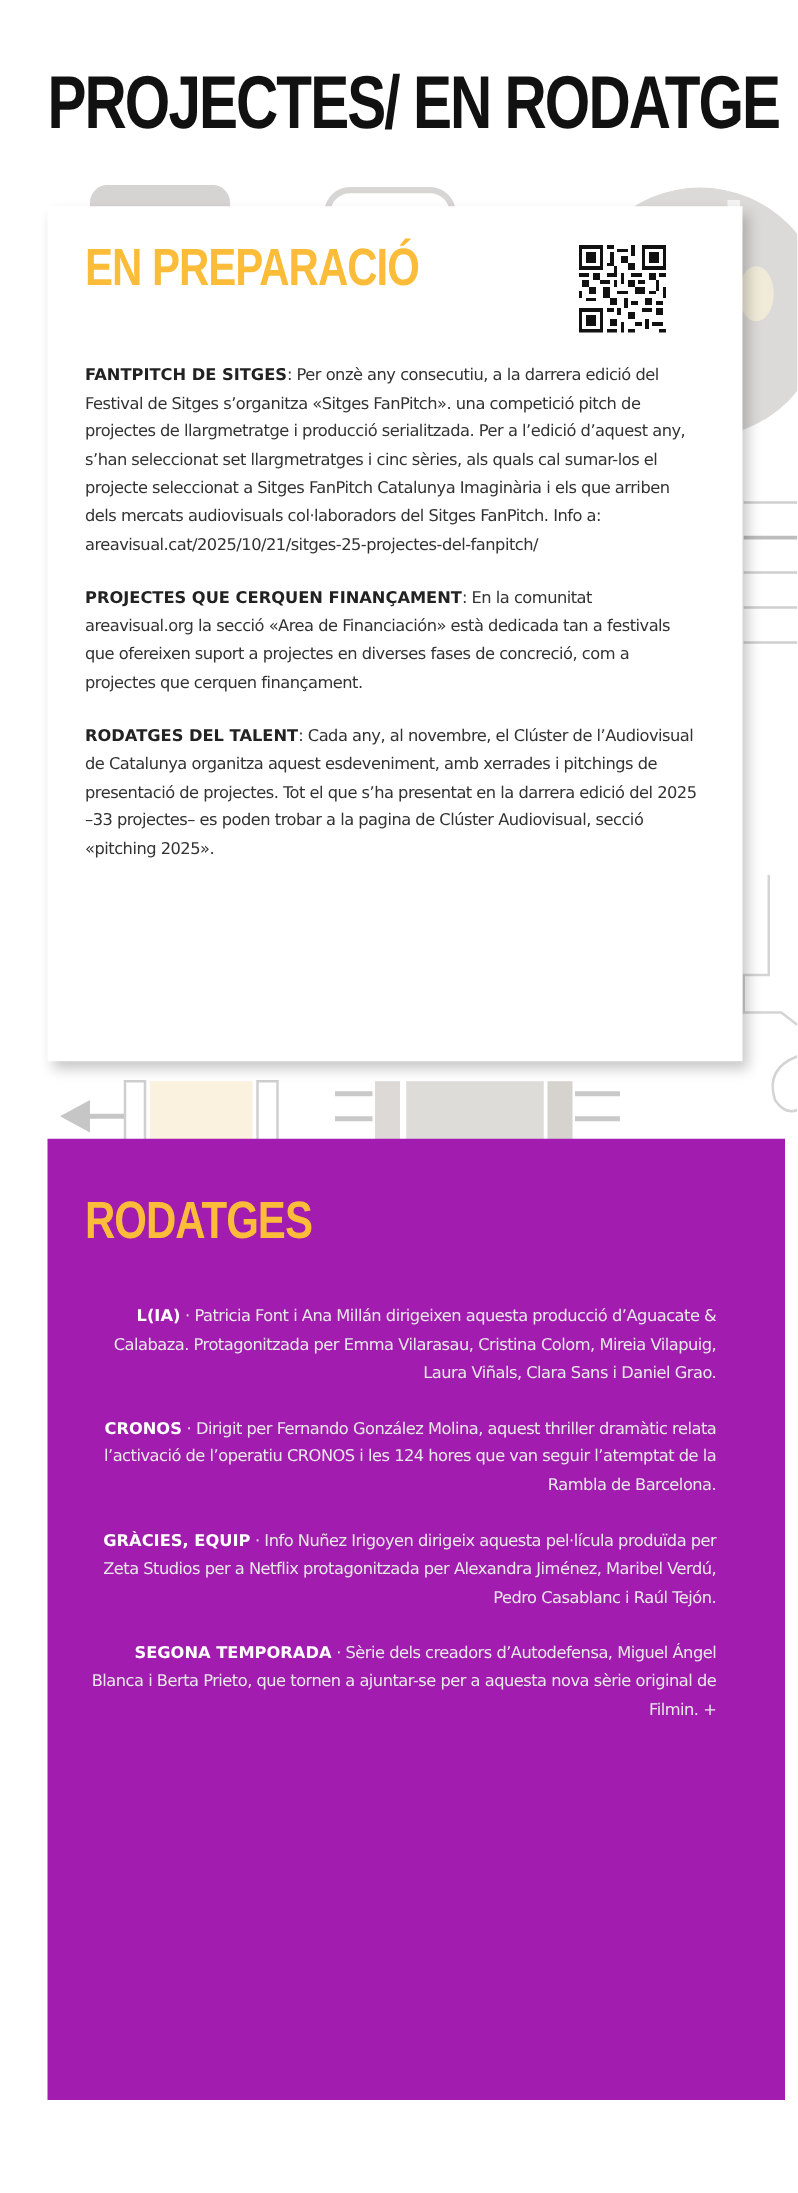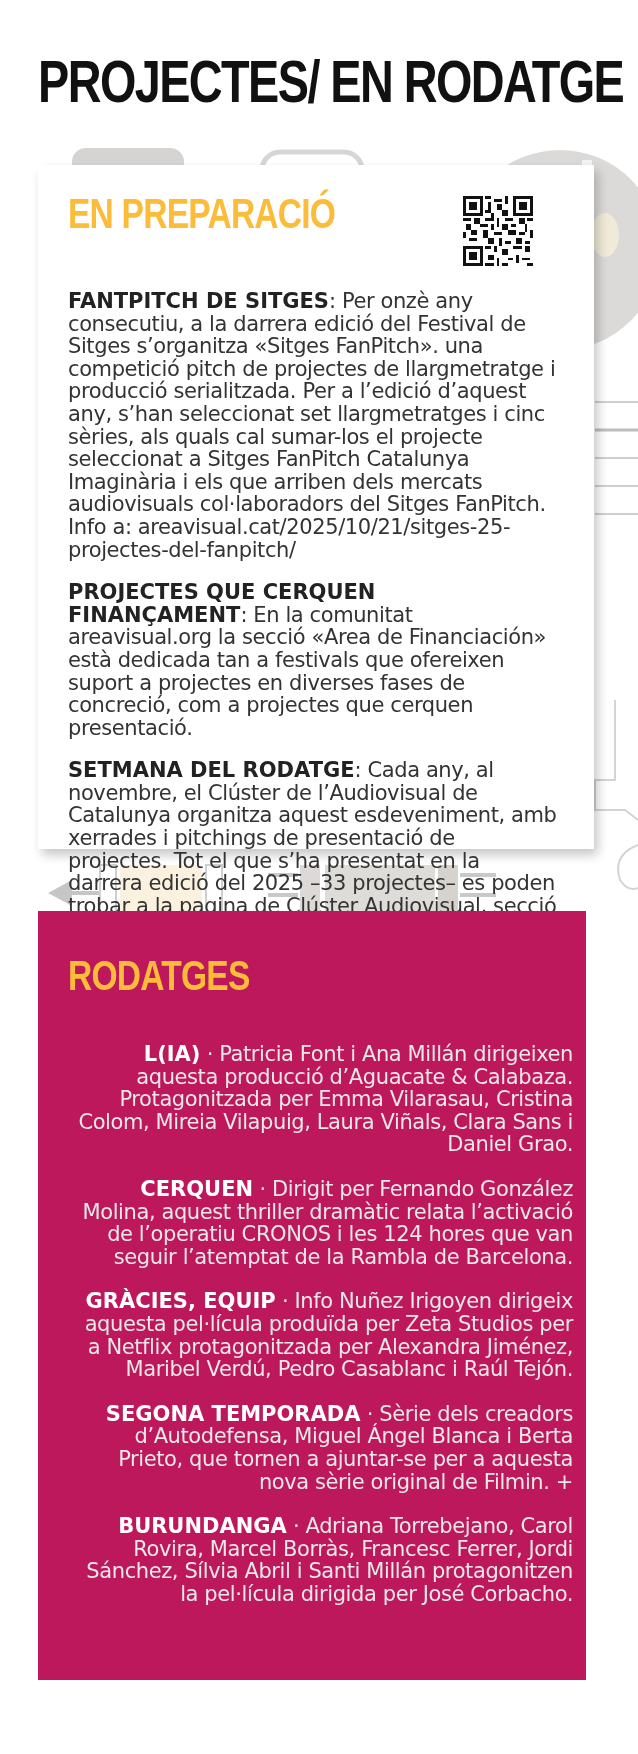--- a/index.html
+++ b/index.html
@@ -21,27 +21,27 @@
     }
     .section-heading {
       font-family:"Liberation Sans", sans-serif; font-weight:bold;
       color:#fbbc3a; font-size:42px; line-height:1; letter-spacing:-1px;
       transform:scaleX(0.8); transform-origin:left top; white-space:nowrap; margin:0;
     }
     .card .section-heading { position:absolute; left:30px; top:28px; }
     .qr { position:absolute; left:425px; top:31px; width:70px; height:70px; }
     .card-body { position:absolute; left:30px; top:125px; width:490px; }
     .para {
-      font-size:21px; line-height:22.6px; color:#333; margin:0 0 20px 0;
+      font-size:13px; line-height:22.6px; color:#333; margin:0 0 20px 0;
       font-family:"DejaVu Sans", sans-serif; letter-spacing:-0.4px;
     }
     .para .lead { font-weight:bold; color:#222; letter-spacing:0; }
     .dark {
       position:absolute; left:38px; top:911px; width:548px; height:769px;
-      background:#be185d; z-index:2;
+      background:#a21caf; z-index:2;padding-left:42px;
     }
     .dark .section-heading { position:absolute; left:30px; top:44px; }
     .dark-body { position:absolute; left:30px; top:132px; width:505px; }
     .dark .para { color:#e8e8e8; line-height:22.6px; margin-bottom:22px;text-align:right; }
     .dark .para .lead { color:#fff; }
     .dark .para .sep { color:#e8e8e8; font-weight:normal; }
   </style>
 </head>
 <body>
 
@@ -149,40 +149,37 @@
         <rect x="14" y="24" width="2" height="1"></rect>
         <rect x="23" y="24" width="2" height="1"></rect>
     </g>
   </svg>
 
   <div class="card-body">
     <p class="para">
       <span class="lead">FANTPITCH DE SITGES</span><span>:  </span><span>Per onzè any consecutiu, a la darrera edició del Festival de Sitges s’organitza «Sitges FanPitch». una competició pitch de projectes de llargmetratge i producció serialitzada. Per a l’edició d’aquest any, s’han seleccionat set llargmetratges i cinc sèries, als quals cal sumar-los el projecte seleccionat a Sitges FanPitch Catalunya Imaginària i els que arriben dels mercats audiovisuals col·laboradors del Sitges FanPitch. Info a: areavisual.cat/2025/10/21/sitges-25-projectes-del-fanpitch/</span>
     </p>
     <p class="para">
-      <span class="lead">PROJECTES QUE CERQUEN FINANÇAMENT</span><span>: </span><span>En la comunitat areavisual.org la secció «Area de Financiación» està dedicada tan a festivals que ofereixen suport a projectes en diverses fases de concreció, com a projectes que cerquen presentació.</span>
+      <span class="lead">PROJECTES QUE CERQUEN FINANÇAMENT</span><span>: </span><span>En la comunitat areavisual.org la secció «Area de Financiación» està dedicada tan a festivals que ofereixen suport a projectes en diverses fases de concreció, com a projectes que cerquen finançament.</span>
     </p>
     <p class="para">
-      <span class="lead">SETMANA DEL RODATGE</span><span>: </span><span>Cada any, al novembre, el Clúster de l’Audiovisual de Catalunya organitza aquest esdeveniment, amb xerrades i pitchings de presentació de projectes. Tot el que s’ha presentat en la darrera edició del 2025 –33 projectes– es poden trobar a la pagina de Clúster Audiovisual, secció «pitching 2025».</span>
+      <span class="lead">RODATGES DEL TALENT</span><span>: </span><span>Cada any, al novembre, el Clúster de l’Audiovisual de Catalunya organitza aquest esdeveniment, amb xerrades i pitchings de presentació de projectes. Tot el que s’ha presentat en la darrera edició del 2025 –33 projectes– es poden trobar a la pagina de Clúster Audiovisual, secció «pitching 2025».</span>
     </p>
   </div>
 </section>
 
 <section class="dark">
   <h2 class="section-heading">RODATGES</h2>
   <div class="dark-body">
     <p class="para">
       <span class="lead">L(IA)</span><span class="sep">  · </span><span>Patricia Font i Ana Millán dirigeixen aquesta producció d’Aguacate &amp; Calabaza. Protagonitzada per Emma Vilarasau, Cristina Colom, Mireia Vilapuig, Laura Viñals, Clara Sans i Daniel Grao.</span>
     </p>
     <p class="para">
-      <span class="lead">CERQUEN</span><span class="sep">  · </span><span>Dirigit per Fernando González Molina, aquest thriller dramàtic relata l’activació de l’operatiu CRONOS i les 124 hores que van seguir l’atemptat de la Rambla de Barcelona.</span>
+      <span class="lead">CRONOS</span><span class="sep">  · </span><span>Dirigit per Fernando González Molina, aquest thriller dramàtic relata l’activació de l’operatiu CRONOS i les 124 hores que van seguir l’atemptat de la Rambla de Barcelona.</span>
     </p>
     <p class="para">
       <span class="lead">GRÀCIES, EQUIP</span><span class="sep">  · </span><span>Info Nuñez Irigoyen dirigeix aquesta pel·lícula produïda per Zeta Studios per a Netflix protagonitzada per Alexandra Jiménez, Maribel Verdú, Pedro Casablanc i Raúl Tejón.</span>
     </p>
     <p class="para">
       <span class="lead">SEGONA TEMPORADA</span><span class="sep">  · </span><span>Sèrie dels creadors d’Autodefensa, Miguel Ángel Blanca i Berta Prieto, que tornen a ajuntar-se per a aquesta nova sèrie original de Filmin. +</span>
     </p>
-    <p class="para">
-      <span class="lead">BURUNDANGA</span><span class="sep">  · </span><span>Adriana Torrebejano, Carol Rovira, Marcel Borràs, Francesc Ferrer, Jordi Sánchez, Sílvia Abril i Santi Millán protagonitzen la pel·lícula dirigida per José Corbacho.</span>
-    </p>
   </div>
 </section>
 
 </body></html>

